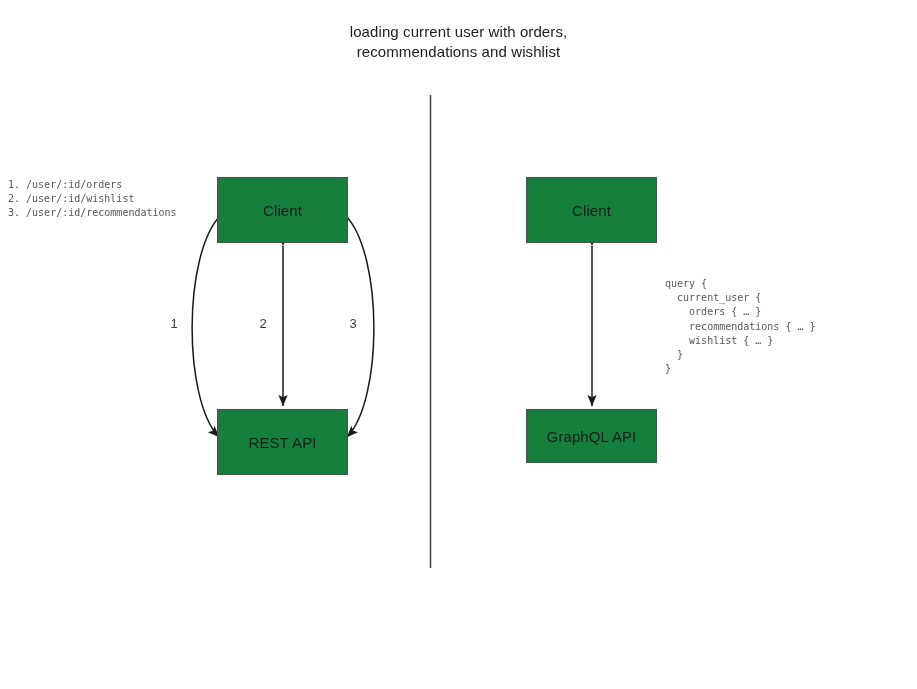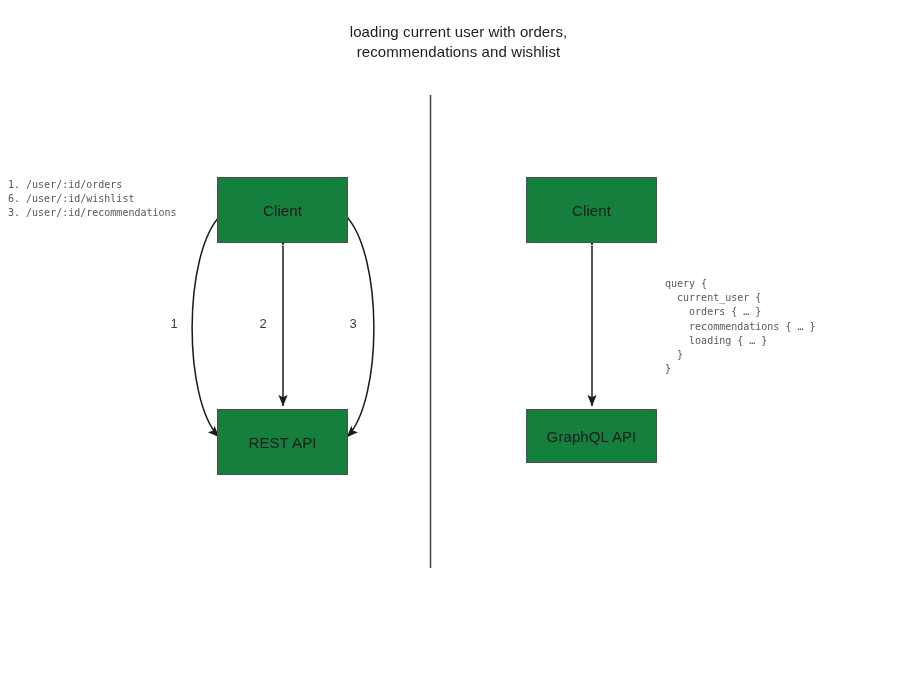--- a/index.html
+++ b/index.html
@@ -108,22 +108,22 @@
 
 <div class="node-box" id="node-client-gql">Client</div>
 
 <div class="node-box" id="node-graphql-api">GraphQL API</div>
 
 <div class="edge-label" id="edge-label-1">1</div>
 <div class="edge-label" id="edge-label-2">2</div>
 <div class="edge-label" id="edge-label-3">3</div>
 
 <div class="code-block" id="rest-endpoint-list">1. /user/:id/orders
-6. /user/:id/wishlist
+2. /user/:id/wishlist
 3. /user/:id/recommendations</div>
 
 <div class="code-block" id="graphql-query">query {
   current_user {
     orders { … }
     recommendations { … }
-    loading { … }
+    wishlist { … }
   }
 }</div>
 
 </body></html>

